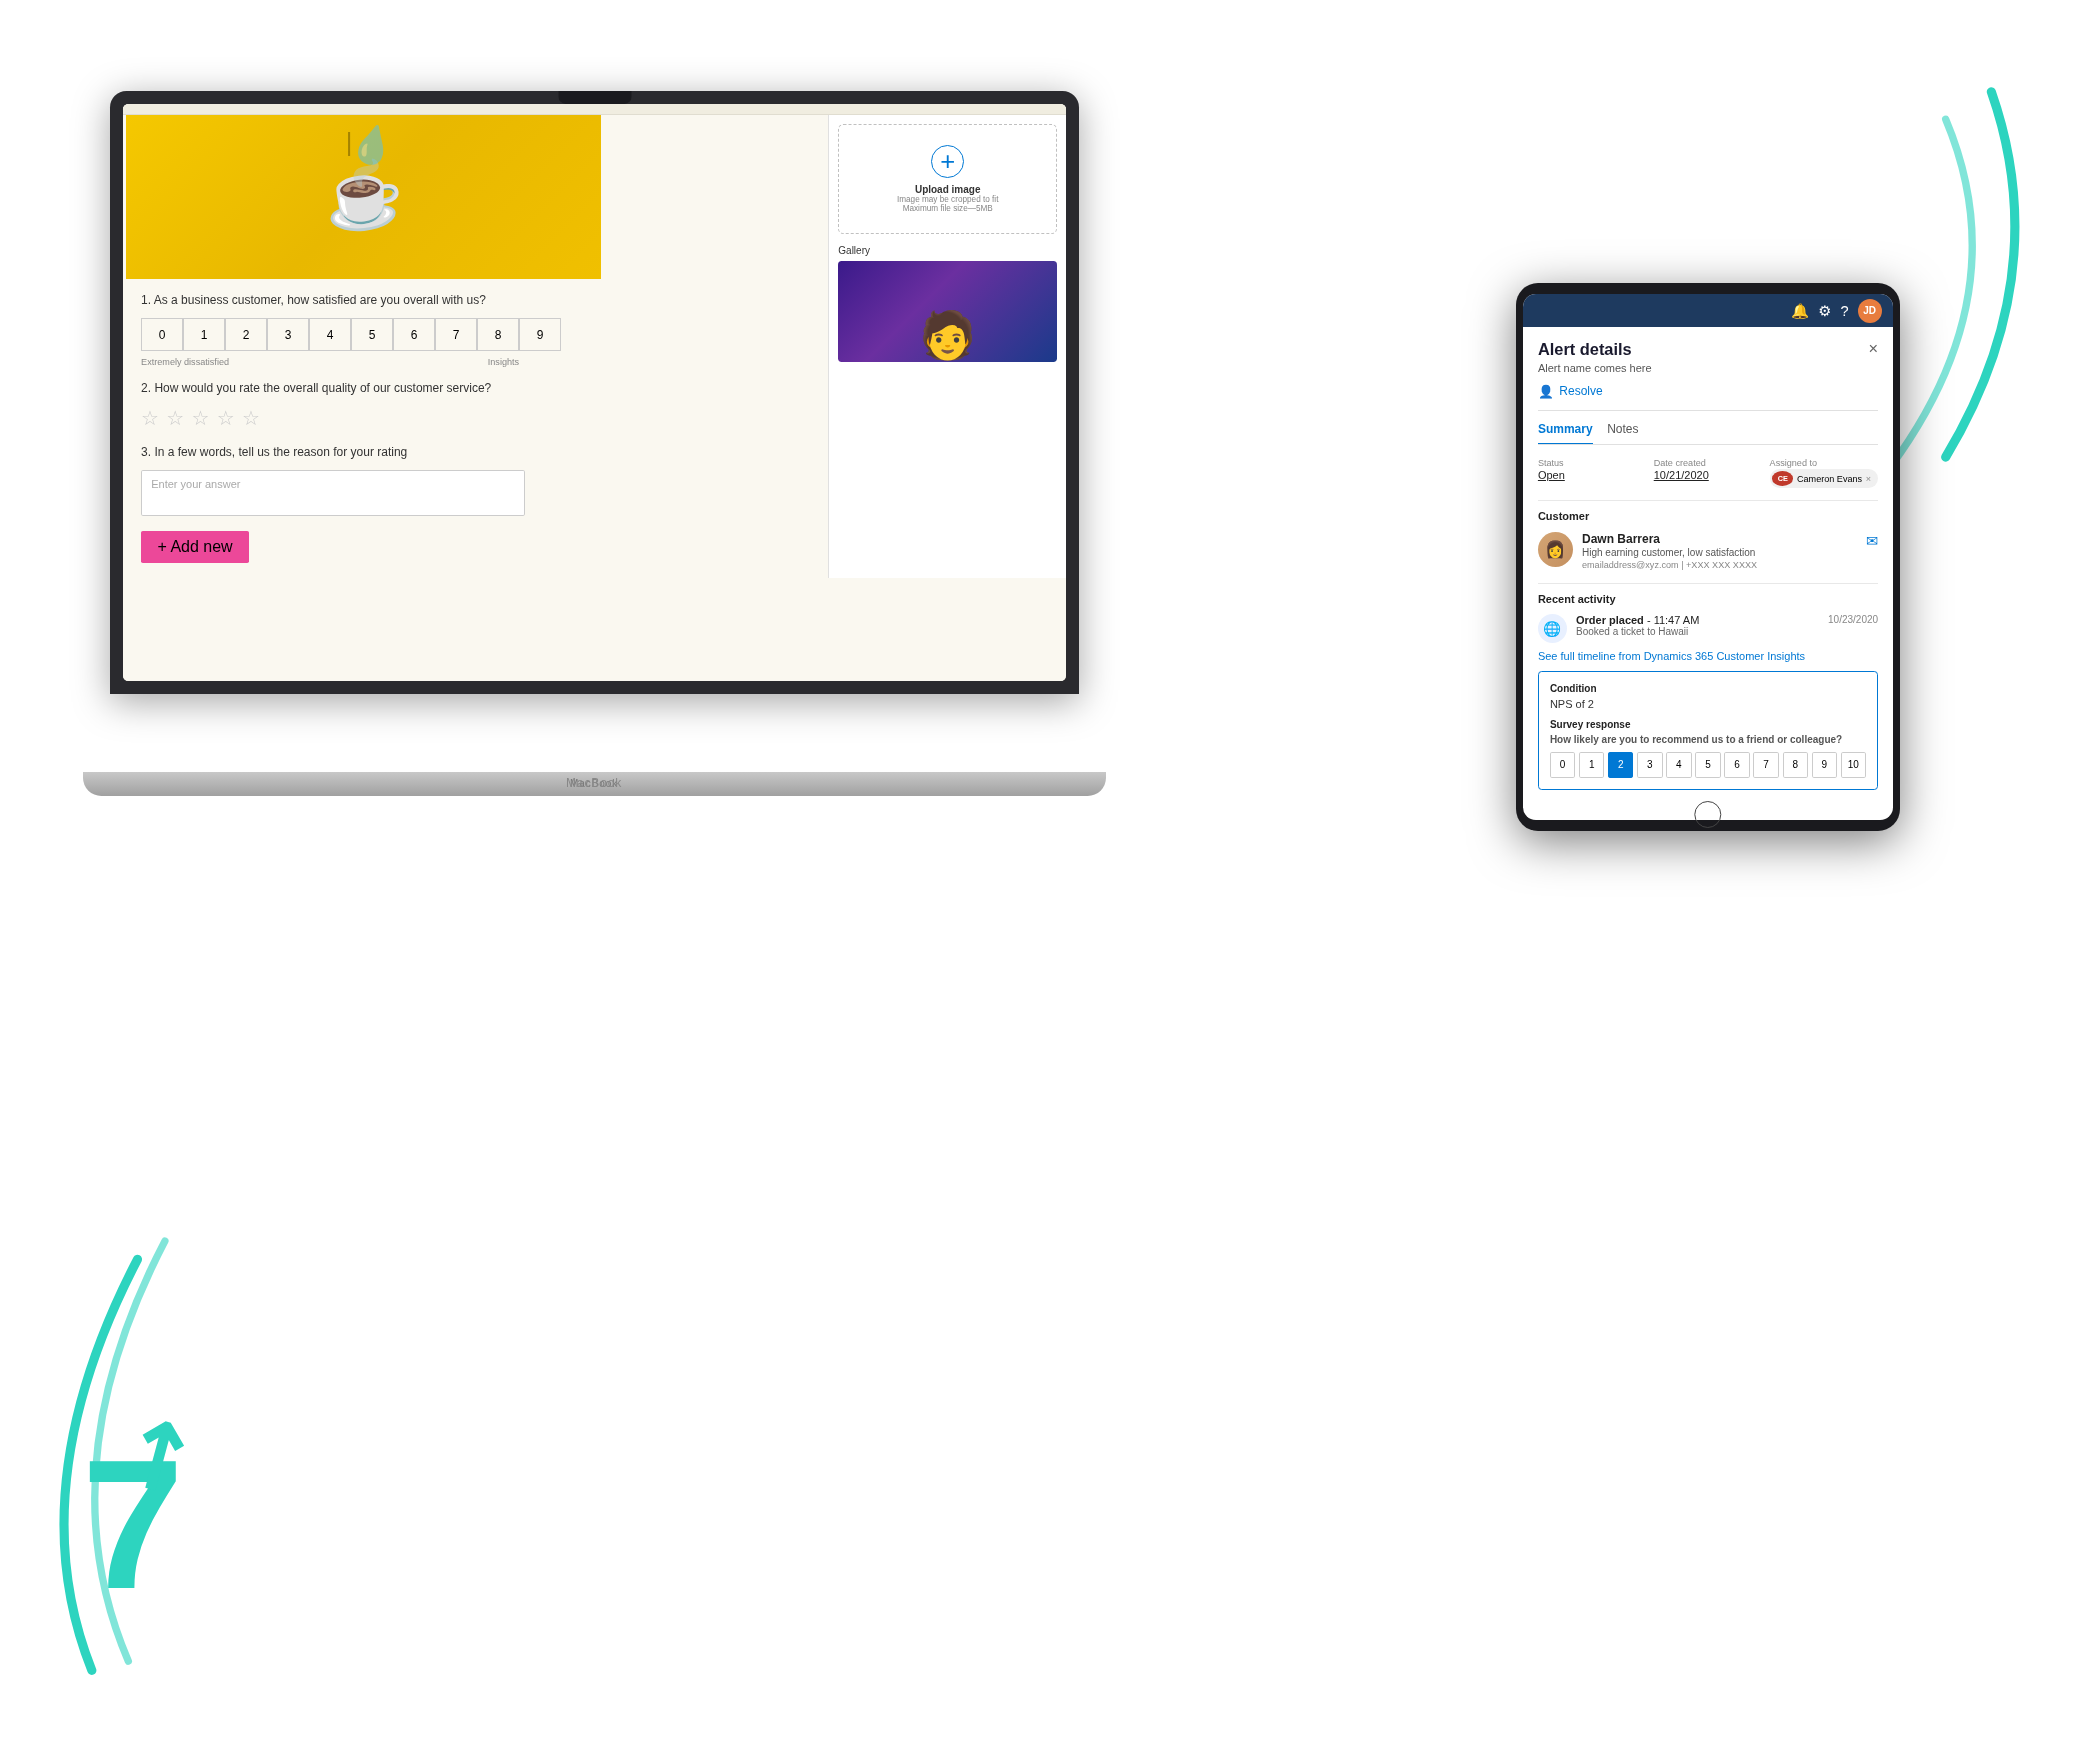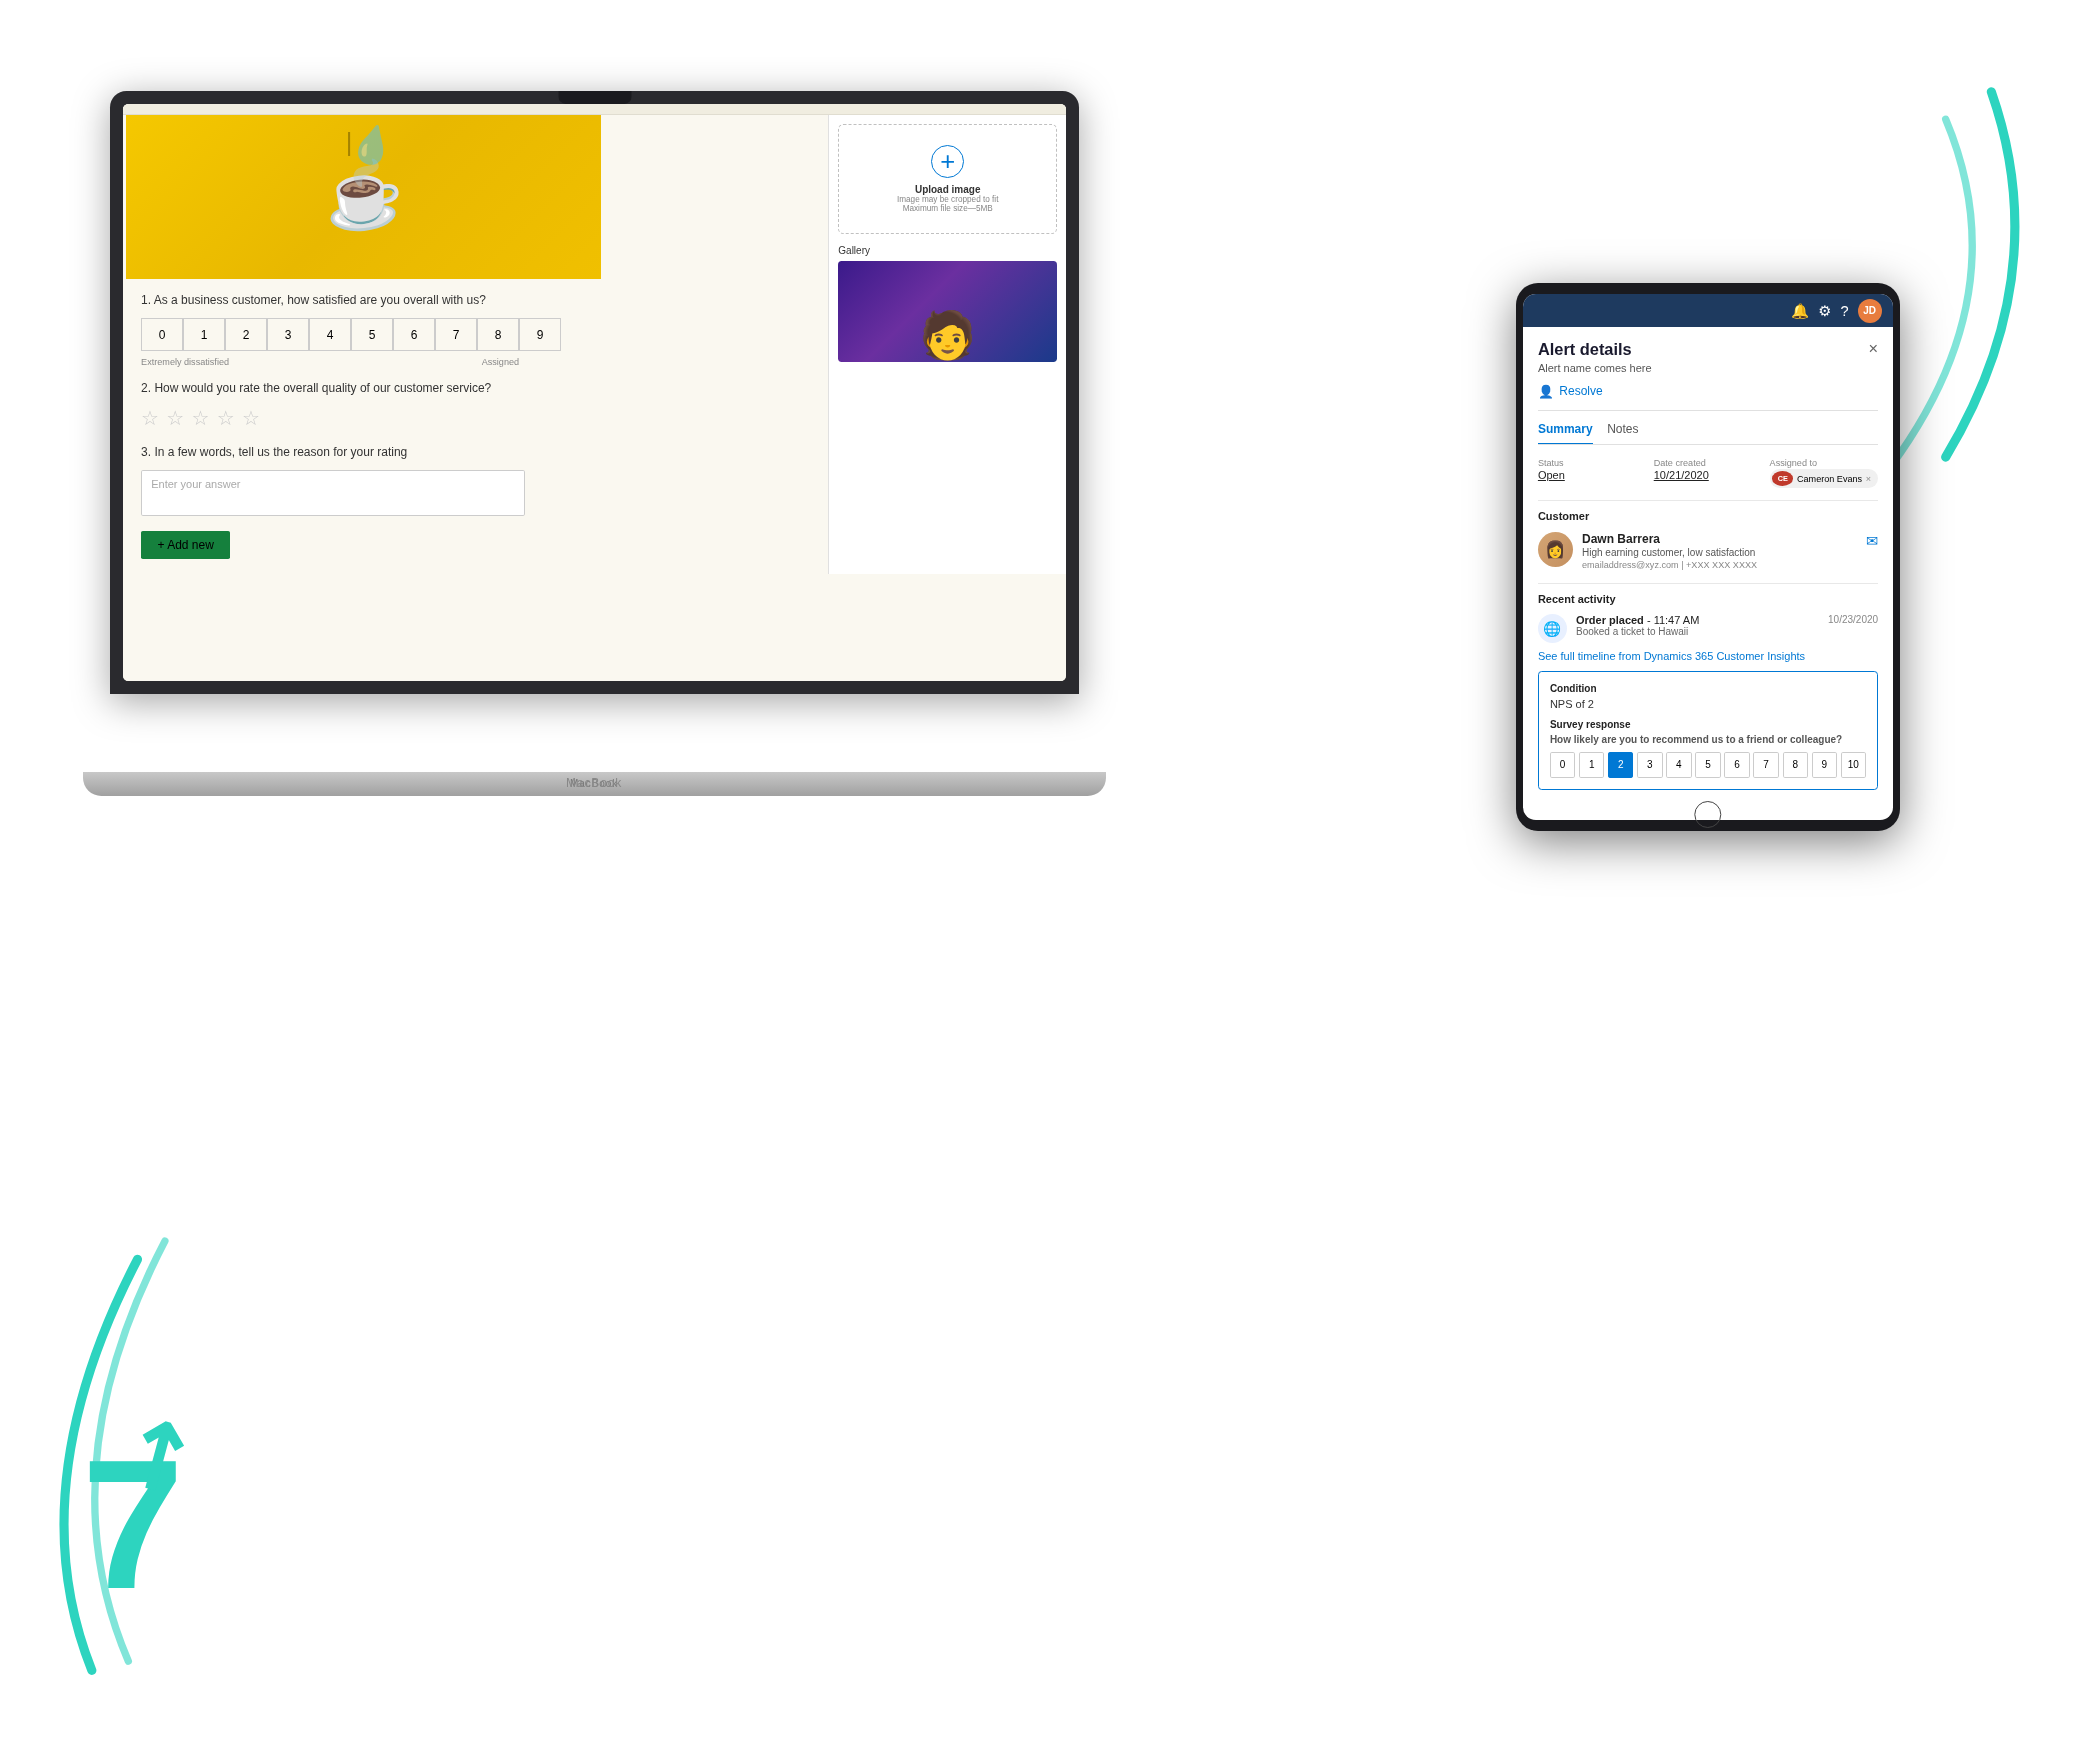--- a/index.html
+++ b/index.html
@@ -233,24 +233,24 @@
       height: 46px;
       border: 0.9px solid #ccc;
       border-radius: 1.8px;
       padding: 7.3px 9.1px;
       font-size: 11px;
       color: #aaa;
       background: #fff;
       margin-bottom: 14.6px;
     }
     .add-new-btn {
-      background: #15803d;
+      background: #ec4899;
       border: none;
       padding: 7.3px 16.4px;
-      font-size: 12px;
+      font-size: 16px;
       cursor: pointer;
       font-weight: 500;
       border-radius: 1.8px;
     }
 
     
     .tablet-container {
       position: absolute;
       top: 283px;
       right: 183px;
@@ -624,21 +624,21 @@
                 <div class="rating-box">3</div>
                 <div class="rating-box">4</div>
                 <div class="rating-box">5</div>
                 <div class="rating-box">6</div>
                 <div class="rating-box">7</div>
                 <div class="rating-box">8</div>
                 <div class="rating-box">9</div>
               </div>
               <div class="rating-labels">
                 <span>Extremely dissatisfied</span>
-                <span>Assigned</span>
+                <span>Insights</span>
               </div>
               
               
               <div class="survey-question">2. How would you rate the overall quality of our customer service?</div>
               <div class="star-rating">
                 <span class="star">☆</span>
                 <span class="star">☆</span>
                 <span class="star">☆</span>
                 <span class="star">☆</span>
                 <span class="star">☆</span>

